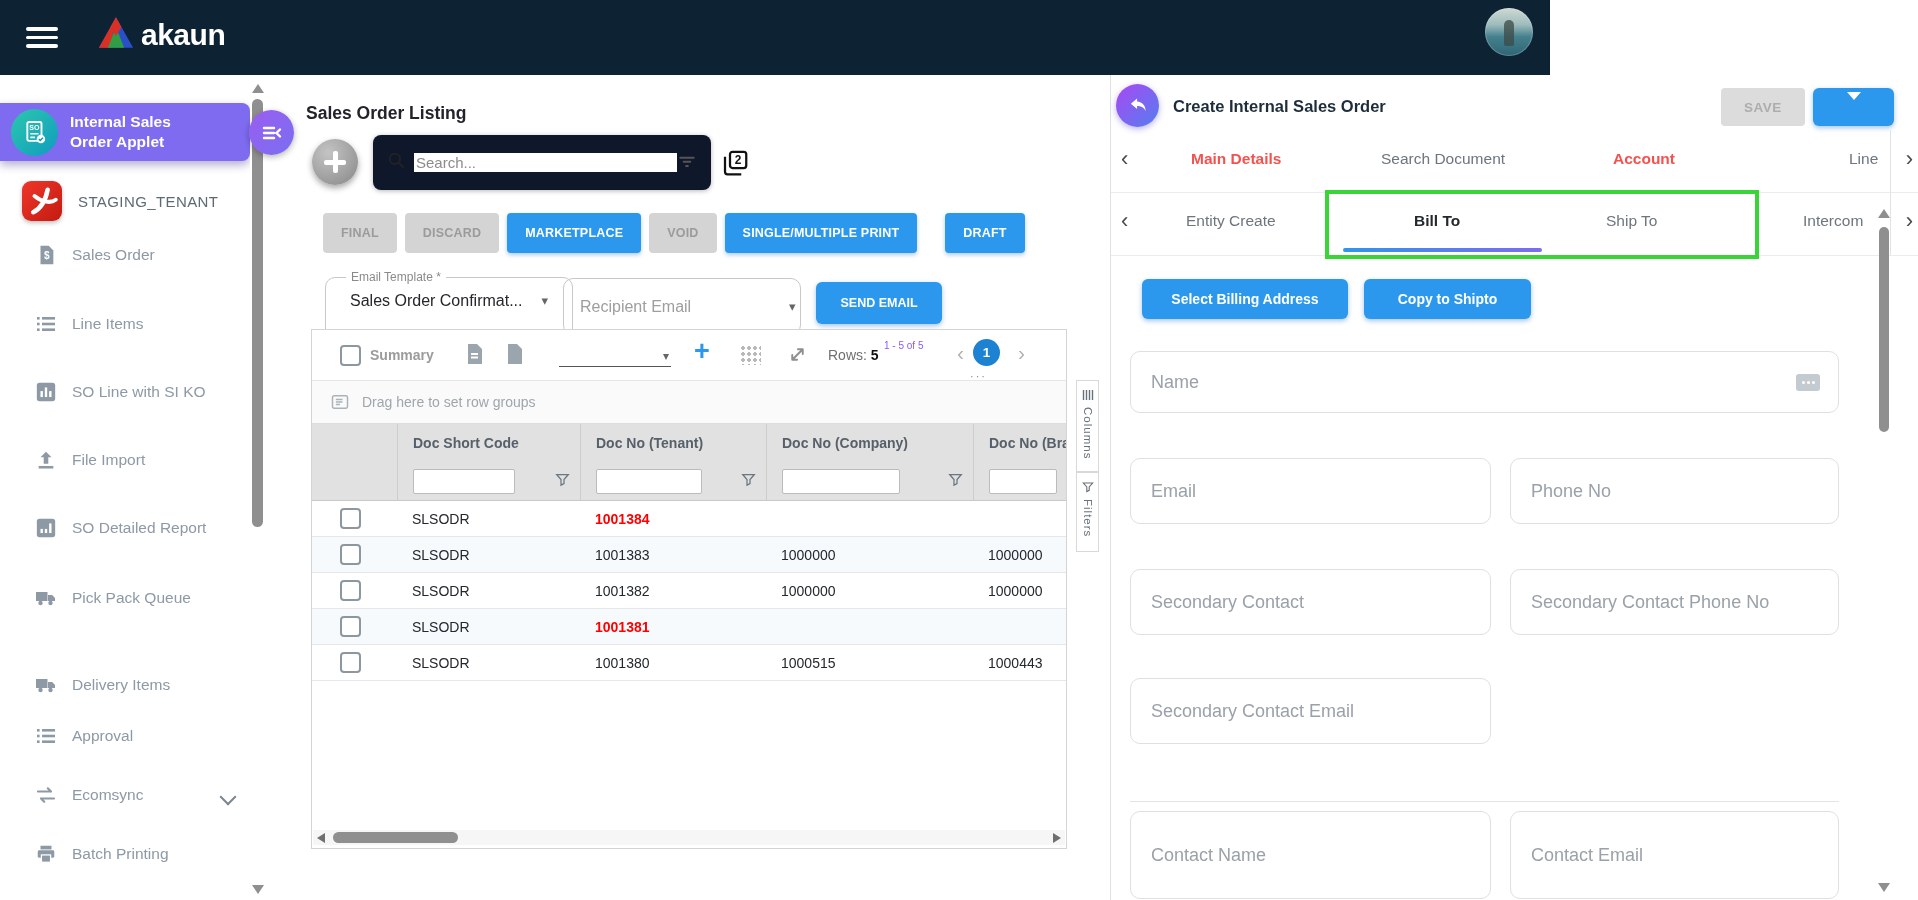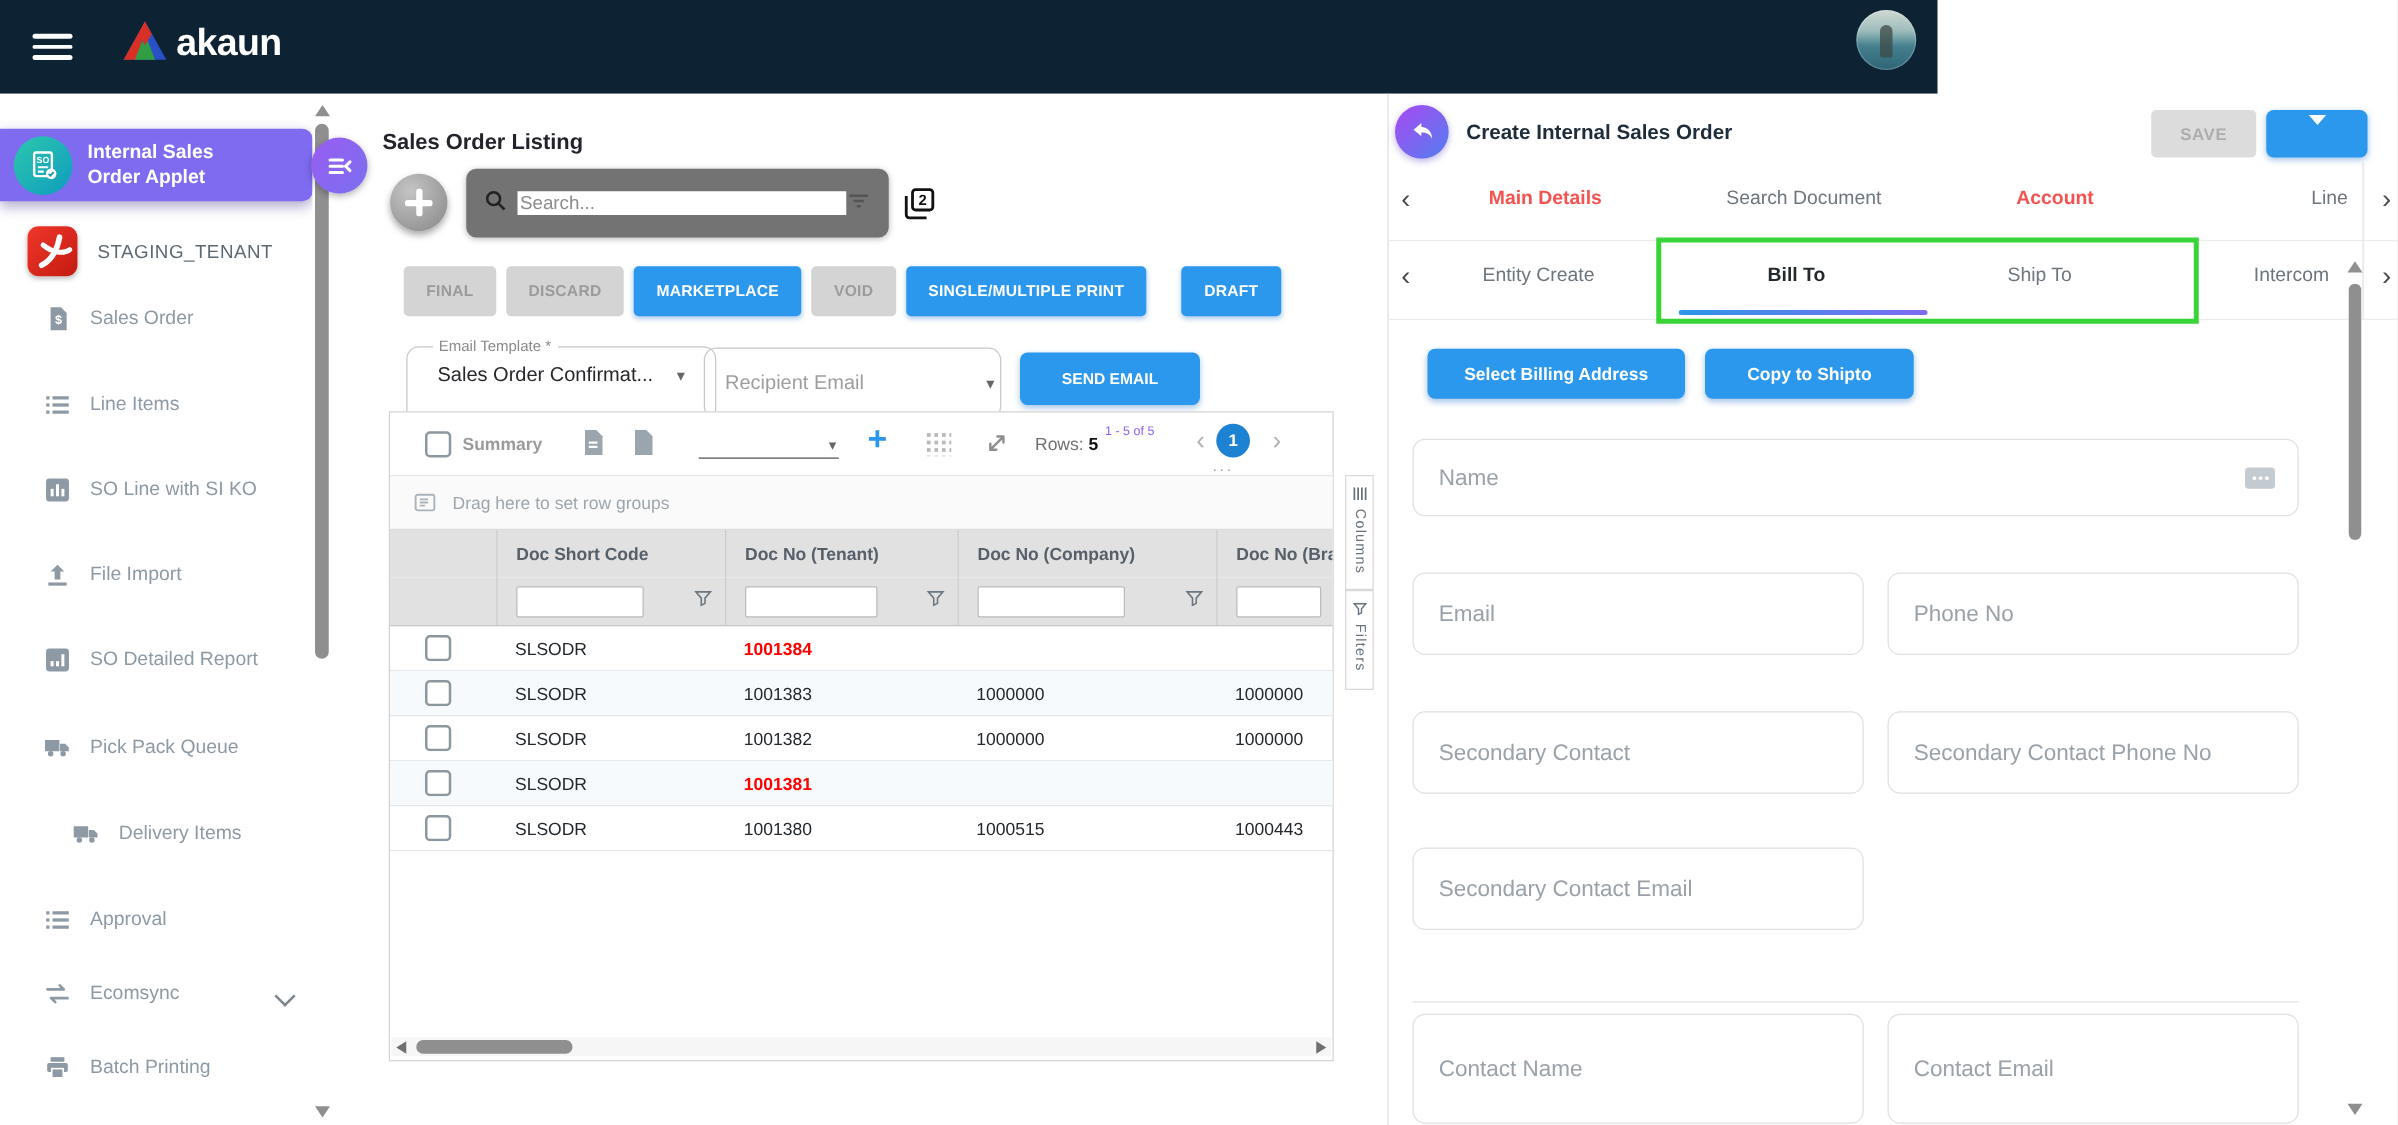--- a/index.html
+++ b/index.html
@@ -47,21 +47,21 @@
   
   .listing{position:absolute;left:265px;top:75px;width:845px;bottom:0;background:#fff;}
   .listing-title{position:absolute;left:41px;top:28px;font-size:17.5px;font-weight:bold;color:#23232b;}
   .add-btn{position:absolute;left:47px;top:64px;width:46px;height:46px;border-radius:50%;
           background:radial-gradient(circle at 35% 30%,#c4c4c4,#878787);box-shadow:0 3px 6px rgba(0,0,0,.35);
           display:flex;align-items:center;justify-content:center;cursor:pointer;}
   .add-plus{position:relative;width:22px;height:22px;}
   .add-plus::before,.add-plus::after{content:"";position:absolute;background:#fff;border-radius:2px;}
   .add-plus::before{left:9px;top:0;width:4.5px;height:22px;}
   .add-plus::after{left:0;top:9px;width:22px;height:4.5px;}
-  .search-box{position:absolute;left:108px;top:60px;width:338px;height:55px;background:#737373;border-radius:8px;
+  .search-box{position:absolute;left:108px;top:60px;width:338px;height:55px;background:#0f172a;border-radius:8px;
           box-shadow:0 1px 5px rgba(0,0,0,.28);display:flex;align-items:center;padding:0 14px;box-sizing:border-box;}
   .search-box input{border:none;outline:none;flex:1;font-size:15px;margin-left:8px;color:#333;
           font-family:"Liberation Sans",sans-serif;}
   .search-box input::placeholder{color:#8c8c8c;}
   .copy2{position:absolute;left:455px;top:73px;cursor:pointer;}
 
   .status-row{position:absolute;left:58px;top:138px;display:flex;gap:8px;}
   .stbtn{height:40px;border:none;border-radius:4px;font-weight:bold;font-size:12.5px;padding:0 18px;
           font-family:"Liberation Sans",sans-serif;cursor:pointer;letter-spacing:.2px;}
   .stbtn.gray{background:#d4d4d4;color:#9b9b9b;}
@@ -71,21 +71,21 @@
   .tplfield{position:absolute;left:58px;top:195px;width:222px;height:58px;border:1px solid #c8c8c8;
           border-radius:10px;}
   .tplfield legend{font-size:12px;color:#8a8a8a;padding:0 5px;margin-left:8px;}
   .tpl-inner{display:flex;align-items:center;padding:2px 12px 0 12px;font-size:16px;color:#26262b;}
   .tpl-inner .car{margin-left:auto;color:#666;font-size:13px;}
   .recipient{position:absolute;left:298px;top:203px;width:238px;height:57px;border:1px solid #c8c8c8;
           border-radius:10px;display:flex;align-items:center;padding:0 14px;box-sizing:border-box;}
   .recipient input{border:none;outline:none;flex:1;font-size:16px;font-family:"Liberation Sans",sans-serif;}
   .recipient input::placeholder{color:#9e9e9e;}
   .recipient .car{color:#666;font-size:13px;}
-  .send-btn{position:absolute;left:551px;top:207px;width:144px;height:42px;background:#2b98ee;color:#fff;
+  .send-btn{position:absolute;left:551px;top:207px;width:126px;height:42px;background:#2b98ee;color:#fff;
           border:none;border-radius:6px;font-weight:bold;font-size:12.5px;box-shadow:0 2px 5px rgba(30,110,200,.4);
           font-family:"Liberation Sans",sans-serif;cursor:pointer;}
 
   
   .card{position:absolute;left:46px;top:254px;width:756px;height:520px;border:1px solid #d4d4d4;background:#fff;box-sizing:border-box;}
   .gtoolbar{position:relative;height:50px;border-bottom:1px solid #e6e6e6;}
   .cb{width:17px;height:17px;border:2px solid #8d979e;border-radius:4px;background:#fff;cursor:pointer;}
   .gtoolbar .cb{position:absolute;left:28px;top:15px;}
   .sum-lbl{position:absolute;left:58px;top:17px;font-size:14px;font-weight:bold;color:#9b9b9b;}
   .tb-ic{position:absolute;top:12px;cursor:pointer;}
@@ -275,21 +275,21 @@
         <svg width="24" height="24" viewBox="0 0 24 24" fill="#8d99a4">
             <path d="M2 6h11.5v9H2z"></path>
             <path d="M14 9h4.2l2.8 3v3h-7z"></path>
             <circle cx="6.5" cy="17" r="2.2"></circle>
             <circle cx="16.5" cy="17" r="2.2"></circle>
           </svg>
       </span>
       <span class="lbl">Pick Pack Queue</span>
     </div>
 
-    <div class="side-item" style="top:578px;padding-left:23px;">
+    <div class="side-item" style="top:596px;">
       <span class="ic">
         <svg width="24" height="24" viewBox="0 0 24 24" fill="#8d99a4">
             <path d="M2 6h11.5v9H2z"></path>
             <path d="M14 9h4.2l2.8 3v3h-7z"></path>
             <circle cx="6.5" cy="17" r="2.2"></circle>
             <circle cx="16.5" cy="17" r="2.2"></circle>
           </svg>
       </span>
       <span class="lbl">Delivery Items</span>
     </div>

